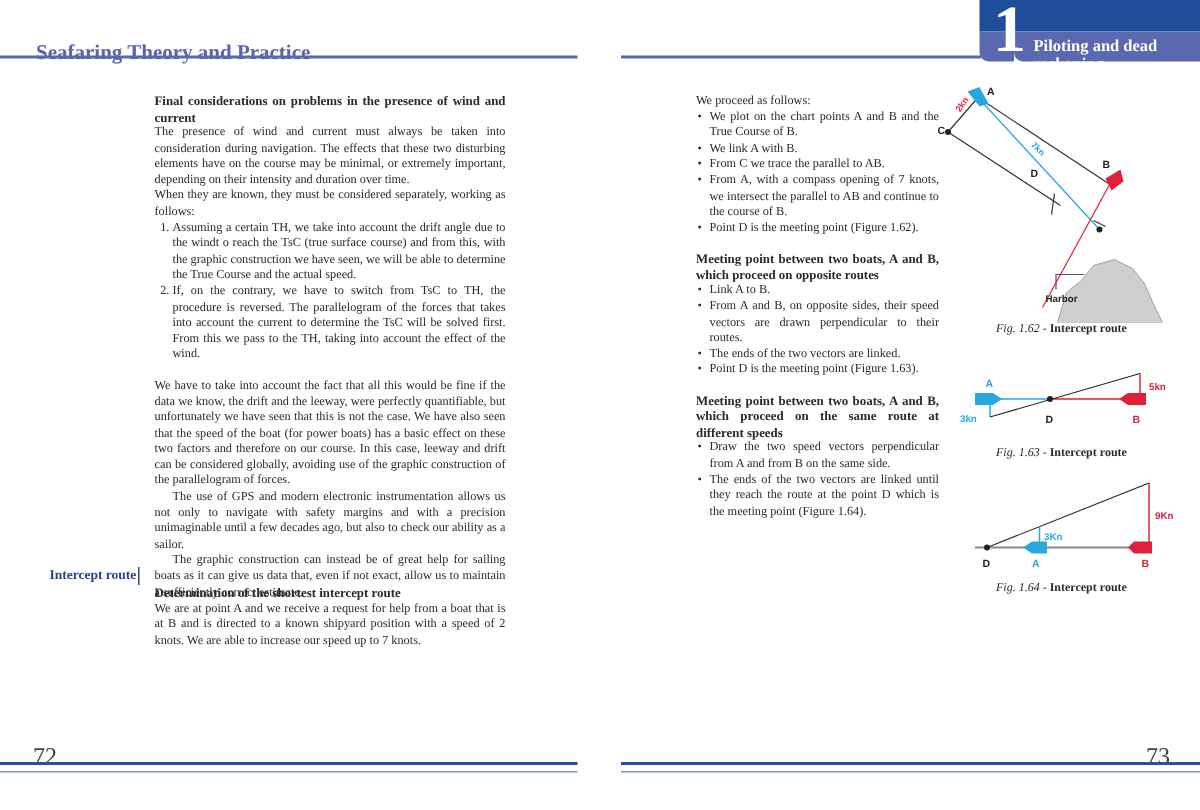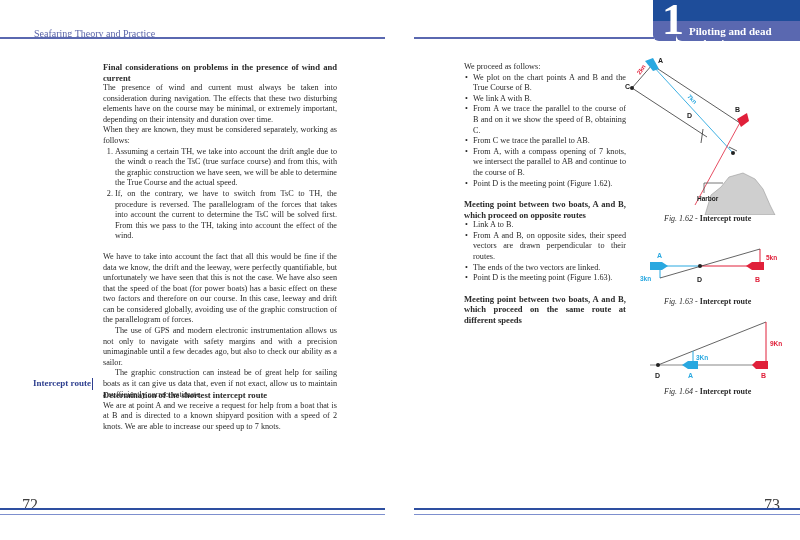--- a/index.html
+++ b/index.html
@@ -1,20 +1,20 @@
 <!DOCTYPE html>
 <html><head>
 <meta charset="utf-8">
 <style>
   html,body{margin:0;padding:0;}
   body{width:800px;height:540px;background:#ffffff;position:relative;overflow:hidden;font-family:"Liberation Serif","DejaVu Serif",serif;color:#2a2a2a;}
   .page{position:absolute;top:0;height:540px;}
   .left{left:0;width:400px;}
   .right{left:400px;width:400px;}
-  .running-head{position:absolute;left:34px;top:28px;font-size:10px;font-weight:normal;color:#5a64a8;}
+  .running-head{position:absolute;left:24px;top:28px;font-size:14px;font-weight:bold;color:#5a64a8;}
   .hrule-top-left{position:absolute;left:0;top:37px;width:385px;height:2px;background:#5a68b0;}
   .hrule-top-right{position:absolute;left:14px;top:37px;width:240px;height:2px;background:#5a68b0;}
   .chapter-band{position:absolute;left:253px;top:0;width:147px;height:21px;background:#1e4d9a;}
   .chapter-tab{position:absolute;left:253px;top:21px;width:23px;height:20px;background:#5a68b0;border-bottom-left-radius:6px;}
   .chapter-title-bar{position:absolute;left:276px;top:21px;width:124px;height:20px;background:#5a68b0;border-bottom-left-radius:6px;}
   .chapter-num{position:absolute;left:262px;top:-2px;font-size:44px;font-weight:bold;color:#ffffff;line-height:44px;}
   .chapter-title{position:absolute;left:289px;top:25px;font-size:11px;font-weight:bold;color:#ffffff;}
   .text{font-size:8.2px;line-height:10.6px;text-align:justify;}
   .h{font-weight:bold;font-size:8.6px;line-height:10.5px;}
   .col-left{position:absolute;left:103px;top:62px;width:234px;}
@@ -82,35 +82,38 @@
   <div class="chapter-tab"></div>
   <div class="chapter-title-bar"></div>
   <div class="chapter-num">1</div>
   <div class="chapter-title">Piloting and dead reckoning</div>
 
   <div class="col-right text">
     <p>We proceed as follows:</p>
     <ul>
       <li>We plot on the chart points A and B and the True Course of B.</li>
       <li>We link A with B.</li>
-      <li>From A we trace the parallel to the course of B and on it we show the speed of B, obtaining C.</li>
       <li>From C we trace the parallel to AB.</li>
       <li>From A, with a compass opening of 7 knots, we intersect the parallel to AB and continue to the course of B.</li>
       <li>Point D is the meeting point (Figure 1.62).</li>
     </ul>
     <div class="gap"></div>
     <p class="h">Meeting point between two boats, A and B, which proceed on opposite routes</p>
     <ul>
       <li>Link A to B.</li>
       <li>From A and B, on opposite sides, their speed vectors are drawn perpendicular to their routes.</li>
       <li>The ends of the two vectors are linked.</li>
       <li>Point D is the meeting point (Figure 1.63).</li>
     </ul>
     <div class="gap"></div>
     <p class="h">Meeting point between two boats, A and B, which proceed on the same route at different speeds</p>
+    <ul>
+      <li>Draw the two speed vectors perpendicular from A and from B on the same side.</li>
+      <li>The ends of the two vectors are linked until they reach the route at the point D which is the meeting point (Figure 1.64).</li>
+    </ul>
   </div>
 
   <svg class="figure" style="left:225px;top:55px;" width="165" height="160" viewBox="0 0 165 160">
     <line x1="27" y1="10" x2="115" y2="68" stroke="#333" stroke-width="0.8"></line>
     <line x1="7" y1="33" x2="82" y2="82" stroke="#333" stroke-width="0.8"></line>
     <line x1="27" y1="10" x2="108" y2="98" stroke="#29a8e0" stroke-width="0.9"></line>
     <line x1="118" y1="62" x2="70" y2="150" stroke="#e0203a" stroke-width="0.8"></line>
     <line x1="27" y1="10" x2="7" y2="33" stroke="#333" stroke-width="0.8"></line>
     <line x1="78" y1="74" x2="76" y2="88" stroke="#333" stroke-width="0.8"></line>
     <line x1="104" y1="92" x2="112" y2="96" stroke="#333" stroke-width="0.8"></line>

